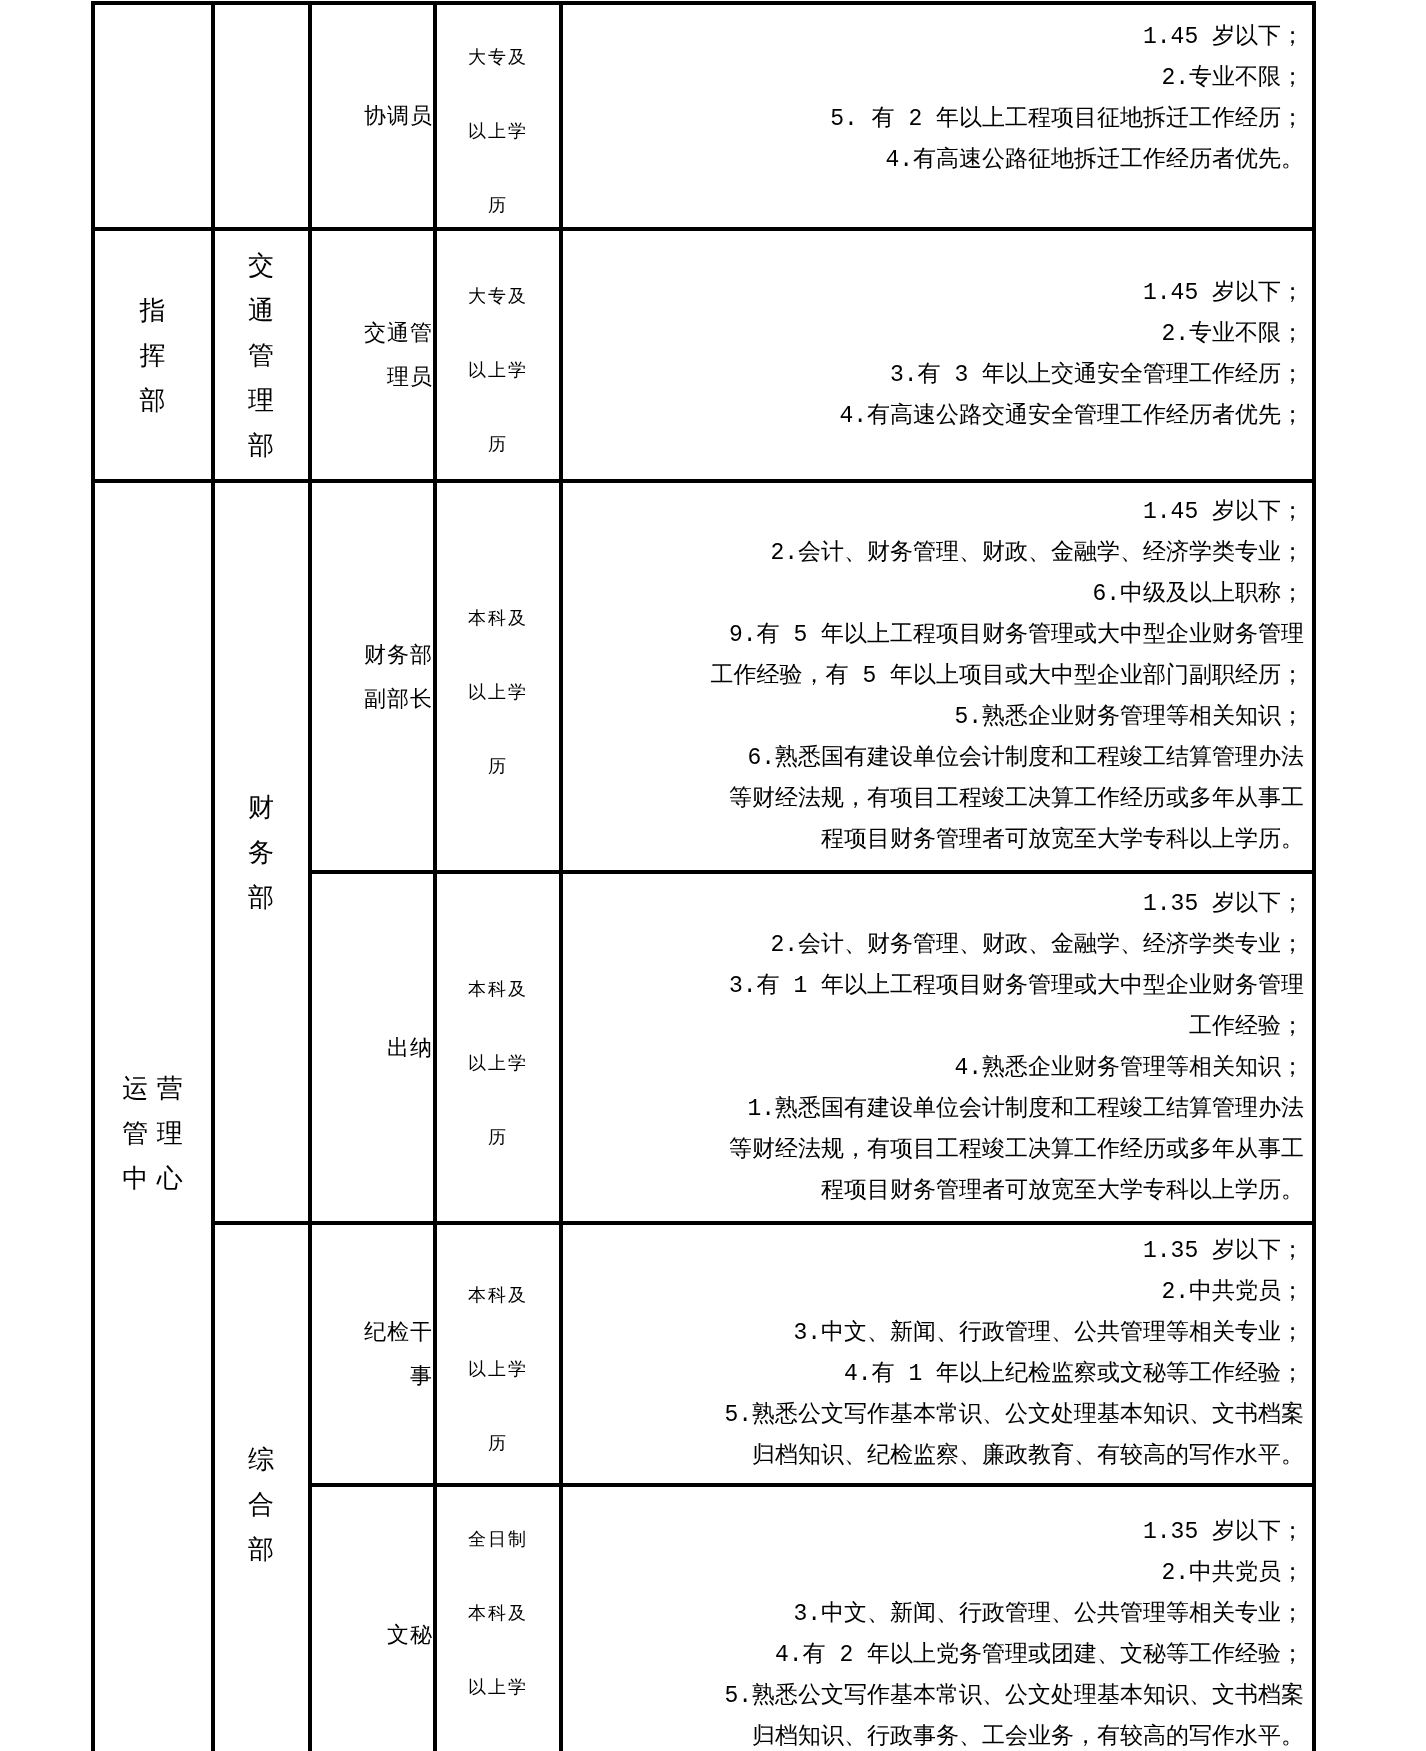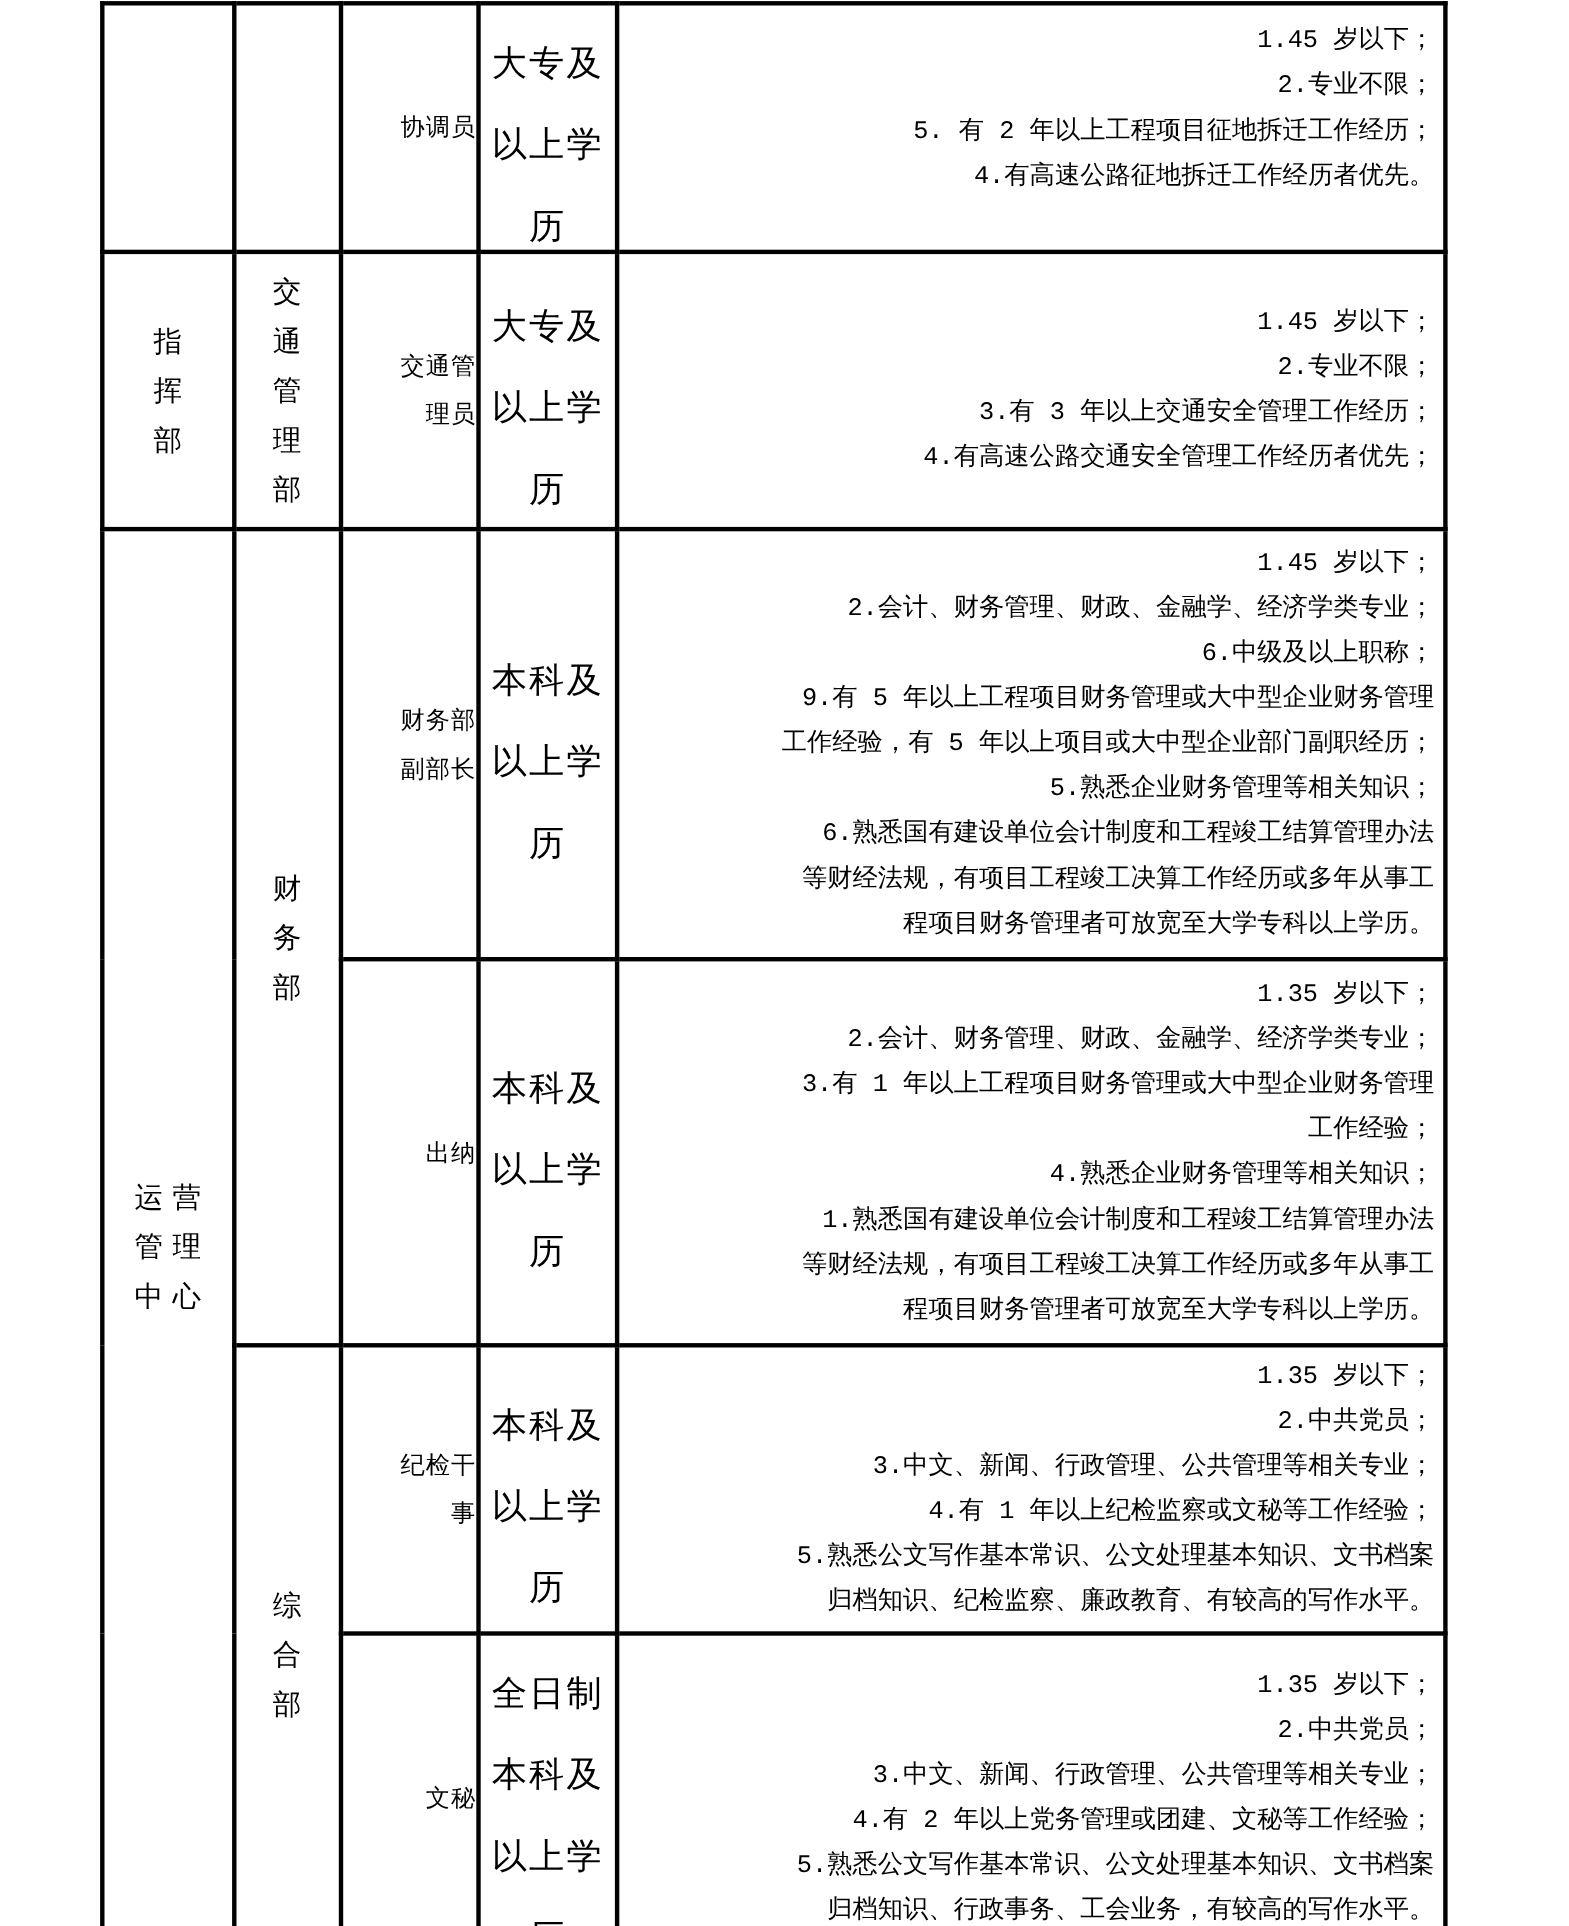--- a/index.html
+++ b/index.html
@@ -48,21 +48,21 @@
     white-space: pre;
   }
   .pos-cell .ln {
     text-align: right;
     font-size: 22px;
     line-height: 44px;
     letter-spacing: 1px;
   }
   .edu-cell .ln {
     text-align: center;
-    font-size: 32px;
+    font-size: 18px;
     line-height: 44px;
     letter-spacing: 2px;
     margin-top: 30px;
   }
   .req-cell { padding: 4px 8px 4px 14px; }
   .req-cell .ln {
     text-align: right;
     font-size: 23px;
     line-height: 41px;
     white-space: nowrap;

